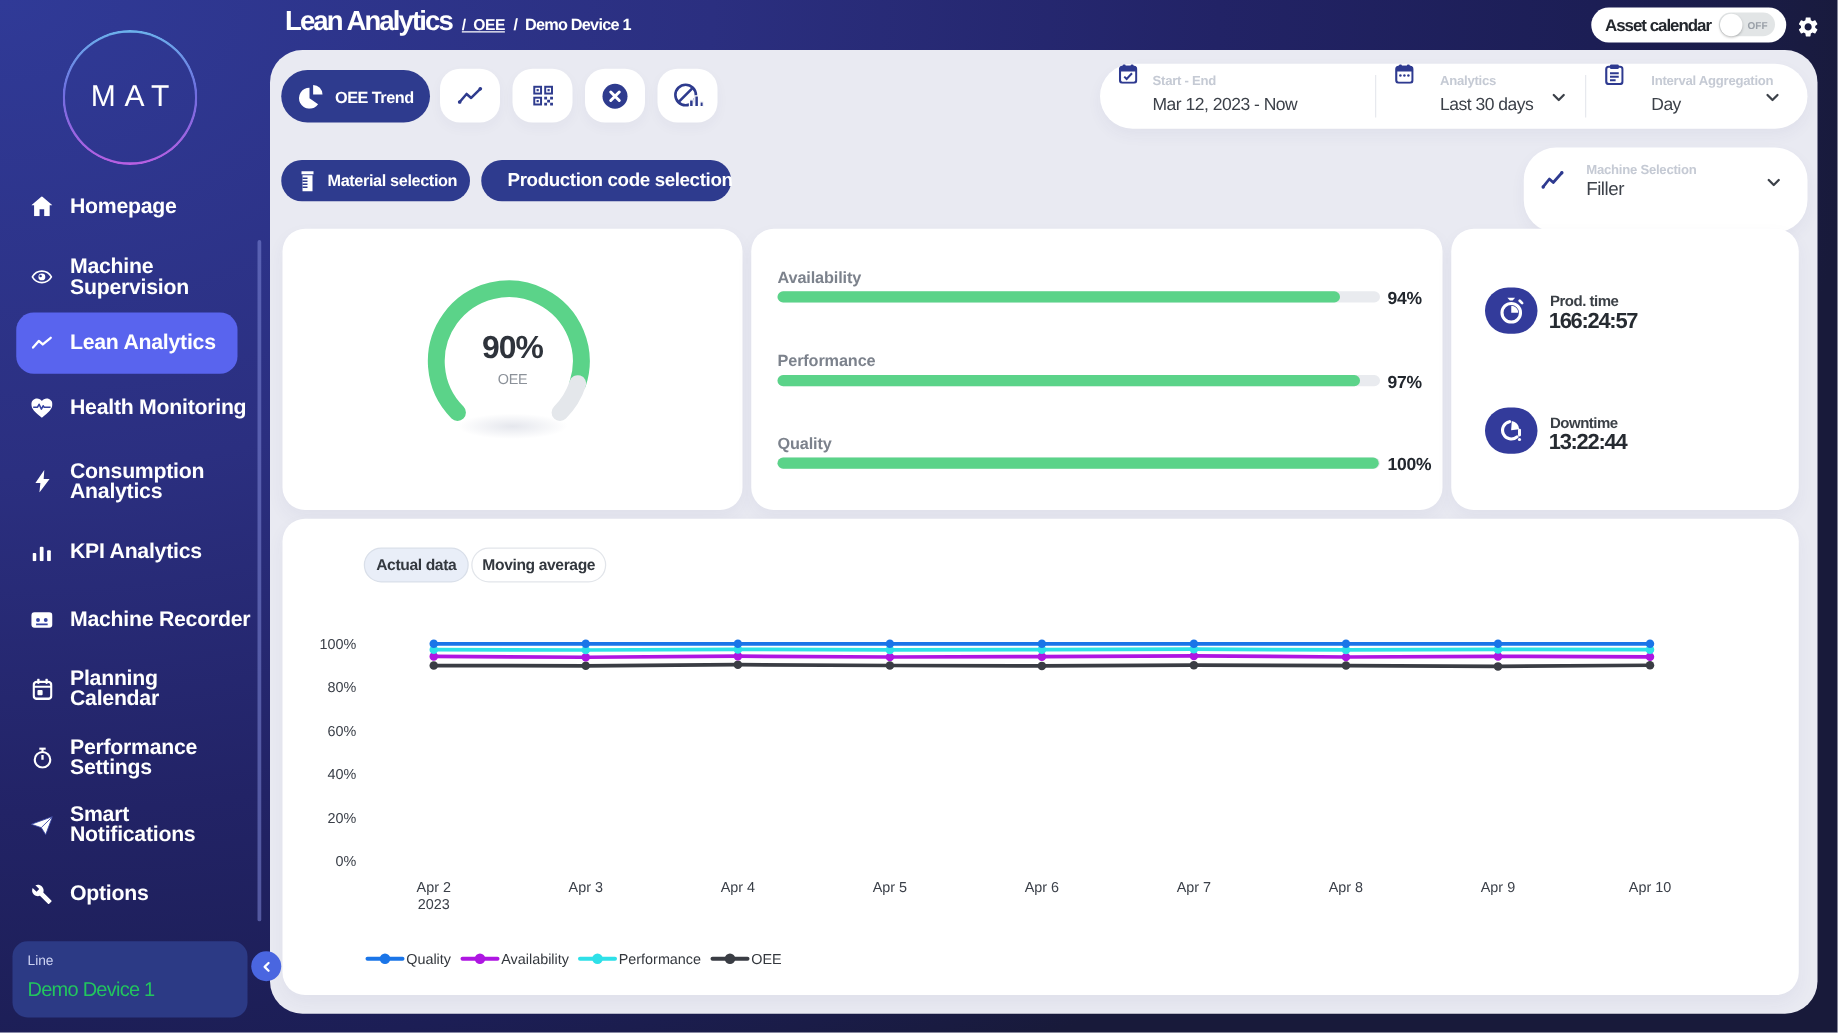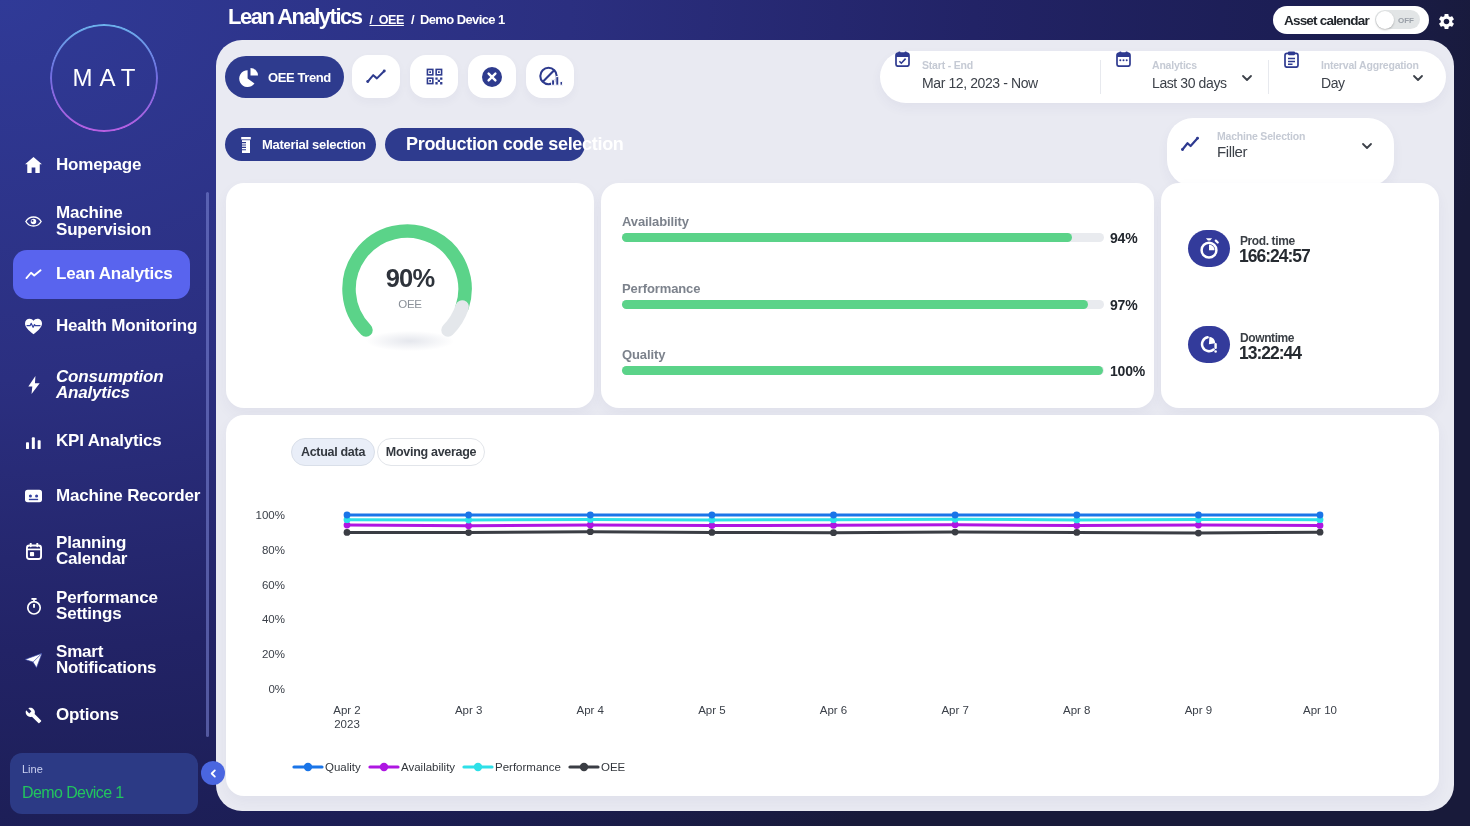--- a/index.html
+++ b/index.html
@@ -46,31 +46,31 @@
 
   
   #main { left:216px; top:40px; width:1238px; height:771px; background:#e9eaf2; border-radius:26px; }
   .navy { background:#2e3b8e; color:#fff; font-weight:700; display:flex; align-items:center; white-space:nowrap; }
   #btn-oee { left:9px; top:16px; width:119px; height:42px; border-radius:21px; font-size:13px; letter-spacing:-0.4px; }
   #btn-oee svg { margin:0 9px 0 14px; }
   .icbtn { background:#fff; width:48px; height:43px; border-radius:16px; top:15px; box-shadow:0 4px 10px rgba(50,60,110,0.04);
     display:flex; align-items:center; justify-content:center; }
   #btn-mat { left:9px; top:88px; width:151px; height:33px; border-radius:17px; font-size:13px; letter-spacing:-0.3px; }
   #btn-mat svg { margin:0 8px 0 13px; }
-  #btn-prod { left:169px; top:88px; width:200px; height:33px; border-radius:17px; font-size:18px; letter-spacing:-0.3px; }
+  #btn-prod { left:169px; top:88px; width:200px; height:33px; border-radius:17px; font-size:15px; letter-spacing:-0.3px; }
   #btn-prod svg { margin:0 8px 0 13px; }
 
   #filters { left:664px; top:11px; width:566px; height:52px; border-radius:26px; background:#fff; display:flex; box-shadow:0 5px 12px rgba(50,60,110,0.05); }
   .fseg { position:relative; flex:none; display:flex; align-items:flex-start; }
   .fseg .divider { position:absolute; right:0; top:9px; bottom:9px; width:1px; background:#e7e9ee; }
   .fico { margin-left:15px; flex:none; }
   .flab { position:absolute; font-size:10.5px; font-weight:700; color:#c5cad4; letter-spacing:-0.2px; white-space:nowrap; }
   .fval { position:absolute; font-size:14px; color:#3c4149; letter-spacing:-0.4px; white-space:nowrap; }
   .chev { position:absolute; width:12px; height:12px; }
-  #machsel { left:951px; top:78px; width:227px; height:68px; border-radius:26px; background:#fff; box-shadow:0 5px 12px rgba(50,60,110,0.05); }
+  #machsel { left:1003px; top:78px; width:227px; height:68px; border-radius:26px; background:#fff; box-shadow:0 5px 12px rgba(50,60,110,0.05); }
 
   .card { background:#fff; border-radius:18px; box-shadow:0 6px 14px rgba(50,60,110,0.05); }
   #card-gauge { left:10px; top:143px; width:368px; height:225px; }
   #card-bars  { left:385px; top:143px; width:553px; height:225px; }
   #card-times { left:945px; top:143px; width:278px; height:225px; }
   #card-chart { left:10px; top:375px; width:1213px; height:381px; }
 
   .blab { position:absolute; left:21px; font-size:13px; font-weight:700; color:#7c828c; letter-spacing:-0.1px; }
   .bpct { position:absolute; left:509px; font-size:14px; font-weight:700; color:#22272e; letter-spacing:-0.2px; }
   .btrack { position:absolute; left:21px; width:482px; height:9px; border-radius:5px; background:#e9ebef; }
@@ -123,21 +123,21 @@
     </div>
     <div class="mi" style="top:302px; height:48px;">
       <span class="ic">
         <svg width="19" height="17" viewBox="0 0 22 20" fill="#fff">
           <path d="M11 20 C4 14.5 0 10.5 0 6 0 2.5 2.7 0 6 0 8 0 10 1 11 2.7 12 1 14 0 16 0 19.3 0 22 2.5 22 6 22 10.5 18 14.5 11 20 Z"></path>
           <path d="M2 9 h4.5 l1.6-3 2.4 5 1.8-3.4 1 1.4 H20" stroke="#3442a0" stroke-width="1.6" fill="none" stroke-linejoin="round"></path>
         </svg>
       </span>
       <span class="tx">Health Monitoring</span>
     </div>
-    <div class="mi" style="top:361px; height:48px;font-style:italic;">
+    <div class="mi" style="top:361px; height:48px;">
       <span class="ic">
         <svg width="12" height="18" viewBox="0 0 12 19" fill="#fff">
           <path d="M7.5 0 L0 11 h4.2 L3.4 19 12 7.6 H7 Z"></path>
         </svg>
       </span>
       <span class="tx">Consumption<br>Analytics</span>
     </div>
     <div class="mi" style="top:417px; height:48px;">
       <span class="ic">
         <svg width="15" height="15" viewBox="0 0 18 18" fill="#fff">

